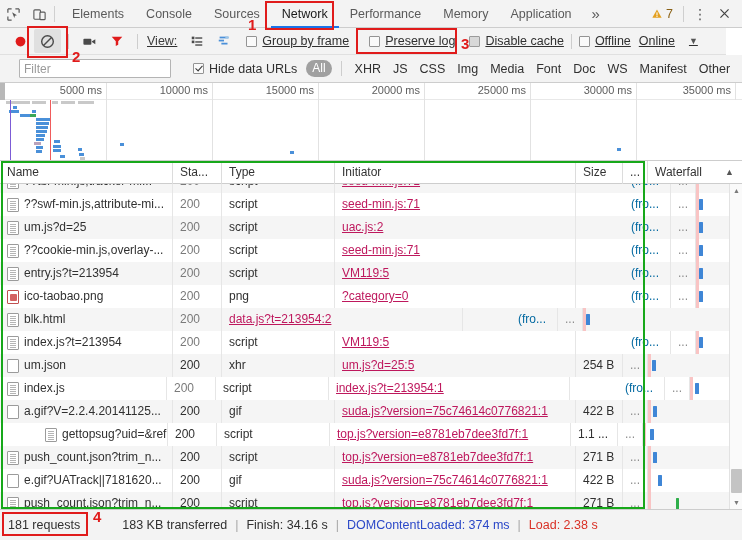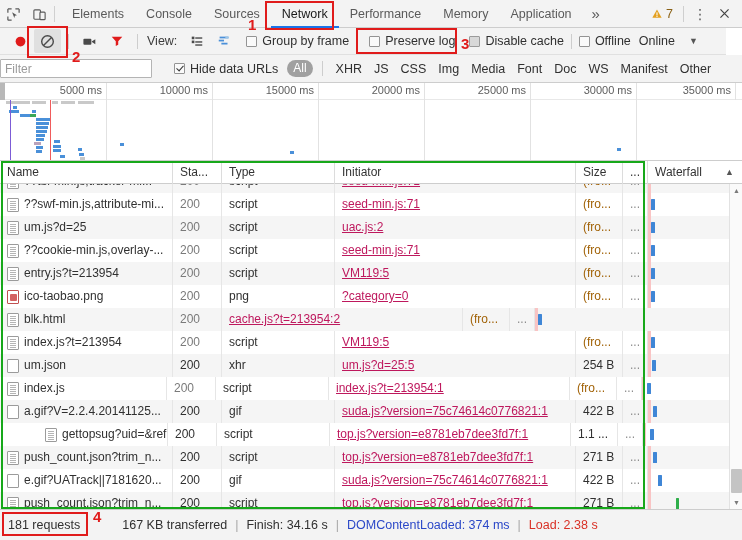--- a/index.html
+++ b/index.html
@@ -40,21 +40,21 @@
   }
   .warnbadge { display:flex; align-items:center; gap:3px; color:#8a6116; font-size:12.5px; padding:0 4px; }
   .vsep { width:1px; height:16px; background:#cfcfcf; margin:0 4px; }
   .kebab { width:20px; height:22px; display:flex; align-items:center; justify-content:center; color:#5a5a5a; font-size:14px; letter-spacing:0; }
   .closex { width:24px; height:22px; display:flex; align-items:center; justify-content:center; color:#444; }
 
   
   .toolbar {
     position:absolute; left:0; top:28px; width:726px; height:27px;
     background:#f3f3f3; border-bottom:1px solid #e0e0e0;
-    display:flex; align-items:center; padding-left:7px; gap:0px;
+    display:flex; align-items:center; padding-left:7px; gap:0px;text-decoration:underline;
   }
   .tb-btn { width:27px; height:24px; display:flex; align-items:center; justify-content:center; border-radius:2px; }
   .tb-btn.pressed { background:#e0e0e0; }
   .tsep { width:1px; height:15px; background:#cdcdcd; margin:0 7px; }
   .viewlabel { font-size:12.5px; color:#3b3b3b; margin:0 6px 0 2px; }
   .cb {
     width:11px; height:11px; border:1px solid #949494; background:#fafafa;
     border-radius:1px; display:inline-block; vertical-align:middle; position:relative; flex:none;
   }
   .cb.checked { background:#fafafa; }
@@ -64,21 +64,21 @@
   }
   .cb.shaded { background:#d8d8d8; border-color:#9a9a9a; }
   .cbwrap { display:flex; align-items:center; gap:5px; font-size:12.5px; color:#303030; white-space:nowrap; }
   .onlinetext { font-size:12.5px; color:#303030; margin-left:8px; }
   .caret-dn { margin-left:14px; color:#555; font-size:9px; }
 
   
   .filterbar {
     position:absolute; left:0; top:55px; width:742px; height:28px;
     background:#f3f3f3; border-bottom:1px solid #cdcdcd;
-    display:flex; align-items:center; padding-left:0;
+    display:flex; align-items:center; padding-left:19px;
   }
   .filterinput {
     width:152px; height:19px; border:1px solid #b4b4b4; background:#fff;
     font-size:12px; color:#333; padding:0 4px; border-radius:1px;
     font-family:"Liberation Sans", sans-serif;
   }
   .filterinput::placeholder { color:#9a9a9a; }
   .hidedata { display:flex; align-items:center; gap:5px; margin-left:22px; font-size:12.5px; }
   .pill {
     margin-left:9px; background:#a0a0a0; color:#fff; font-size:12px;
@@ -124,21 +124,21 @@
   .row { display:flex; height:23px; align-items:center; font-size:12px; white-space:nowrap; }
   .row.odd { background:#f5f5f5; }
   .row.even { background:#fff; }
   .row.clipped { height:9px; overflow:hidden; align-items:flex-end; }
   .cell { height:23px; line-height:23px; padding-left:7px; border-right:1px solid #e6e6e6; overflow:hidden; flex:none; text-overflow:clip; }
   .c-name { display:flex; align-items:center; gap:5px; }
   .c-status { color:#7a7a7a; }
   .c-status.dark { color:#303030; }
   .c-init a { color:#be185d; text-decoration:underline; }
   .c-size { color:#303030; }
-  .c-size.gray { color:#a16207; }
+  .c-size.gray { color:#0369a1;margin-left:48px; }
   .c-dots { color:#8d8d8d; }
   .c-wf { border-right:none; position:relative; flex:1; height:23px; }
   .wfbar { position:absolute; top:6px; width:4px; height:11px; background:#3f86d6; border-radius:0.5px; }
   .wfbar.green { background:#2fae4a; width:3px; }
   .wfline-red { position:absolute; left:0; top:0; width:3px; height:100%; background:#f9c4c4; }
 
   
   .ficon { width:12px; height:14px; flex:none; position:relative; }
   .ficon .pg {
     position:absolute; inset:0; border:1px solid #9b9b9b; background:#fff; border-radius:1px;
@@ -485,21 +485,21 @@
           </div>
         </div>
         <div class="row odd">
           <div class="cell c-name" style="width: 173px;">
             <span class="ficon doc">
               <span class="pg"></span>
             </span>
             <span>blk.html</span>
           </div>
           <div class="cell c-status" style="width: 49px;">200</div>
-          <div class="cell c-init" style="width: 241px;"><a>cache.js?t=213954:2</a></div>
+          <div class="cell c-init" style="width: 241px;"><a>data.js?t=213954:2</a></div>
           <div class="cell c-size gray" style="width: 47px;">(fro...</div>
           <div class="cell c-dots" style="width: 25px;">...</div>
           <div class="cell c-wf">
             <div class="wfline-red"></div>
             <div class="wfbar" style="left: 3px;"></div>
           </div>
         </div>
         <div class="row even">
           <div class="cell c-name" style="width: 173px;">
             <span class="ficon doc">
@@ -641,21 +641,21 @@
     <div class="vscroll">
       <div class="vs-up">▲</div>
       <div class="vs-thumb" style="top:285px; height:24px;"></div>
       <div class="vs-dn">▼</div>
     </div>
   </div>
 
   <div class="statusbar">
     <span class="st-item">181 requests</span>
     <span style="width:42px;"></span>
-    <span class="st-item">167 KB transferred</span>
+    <span class="st-item">183 KB transferred</span>
     <span class="st-sep">|</span>
     <span class="st-item">Finish: 34.16 s</span>
     <span class="st-sep">|</span>
     <span class="st-item st-dcl">DOMContentLoaded: 374 ms</span>
     <span class="st-sep">|</span>
     <span class="st-item st-load">Load: 2.38 s</span>
   </div>
 
   <div class="anno-box" style="left:265px; top:1px; width:69px; height:29px;"></div>
   <div class="anno-num" style="left:248px; top:16px;">1</div>

